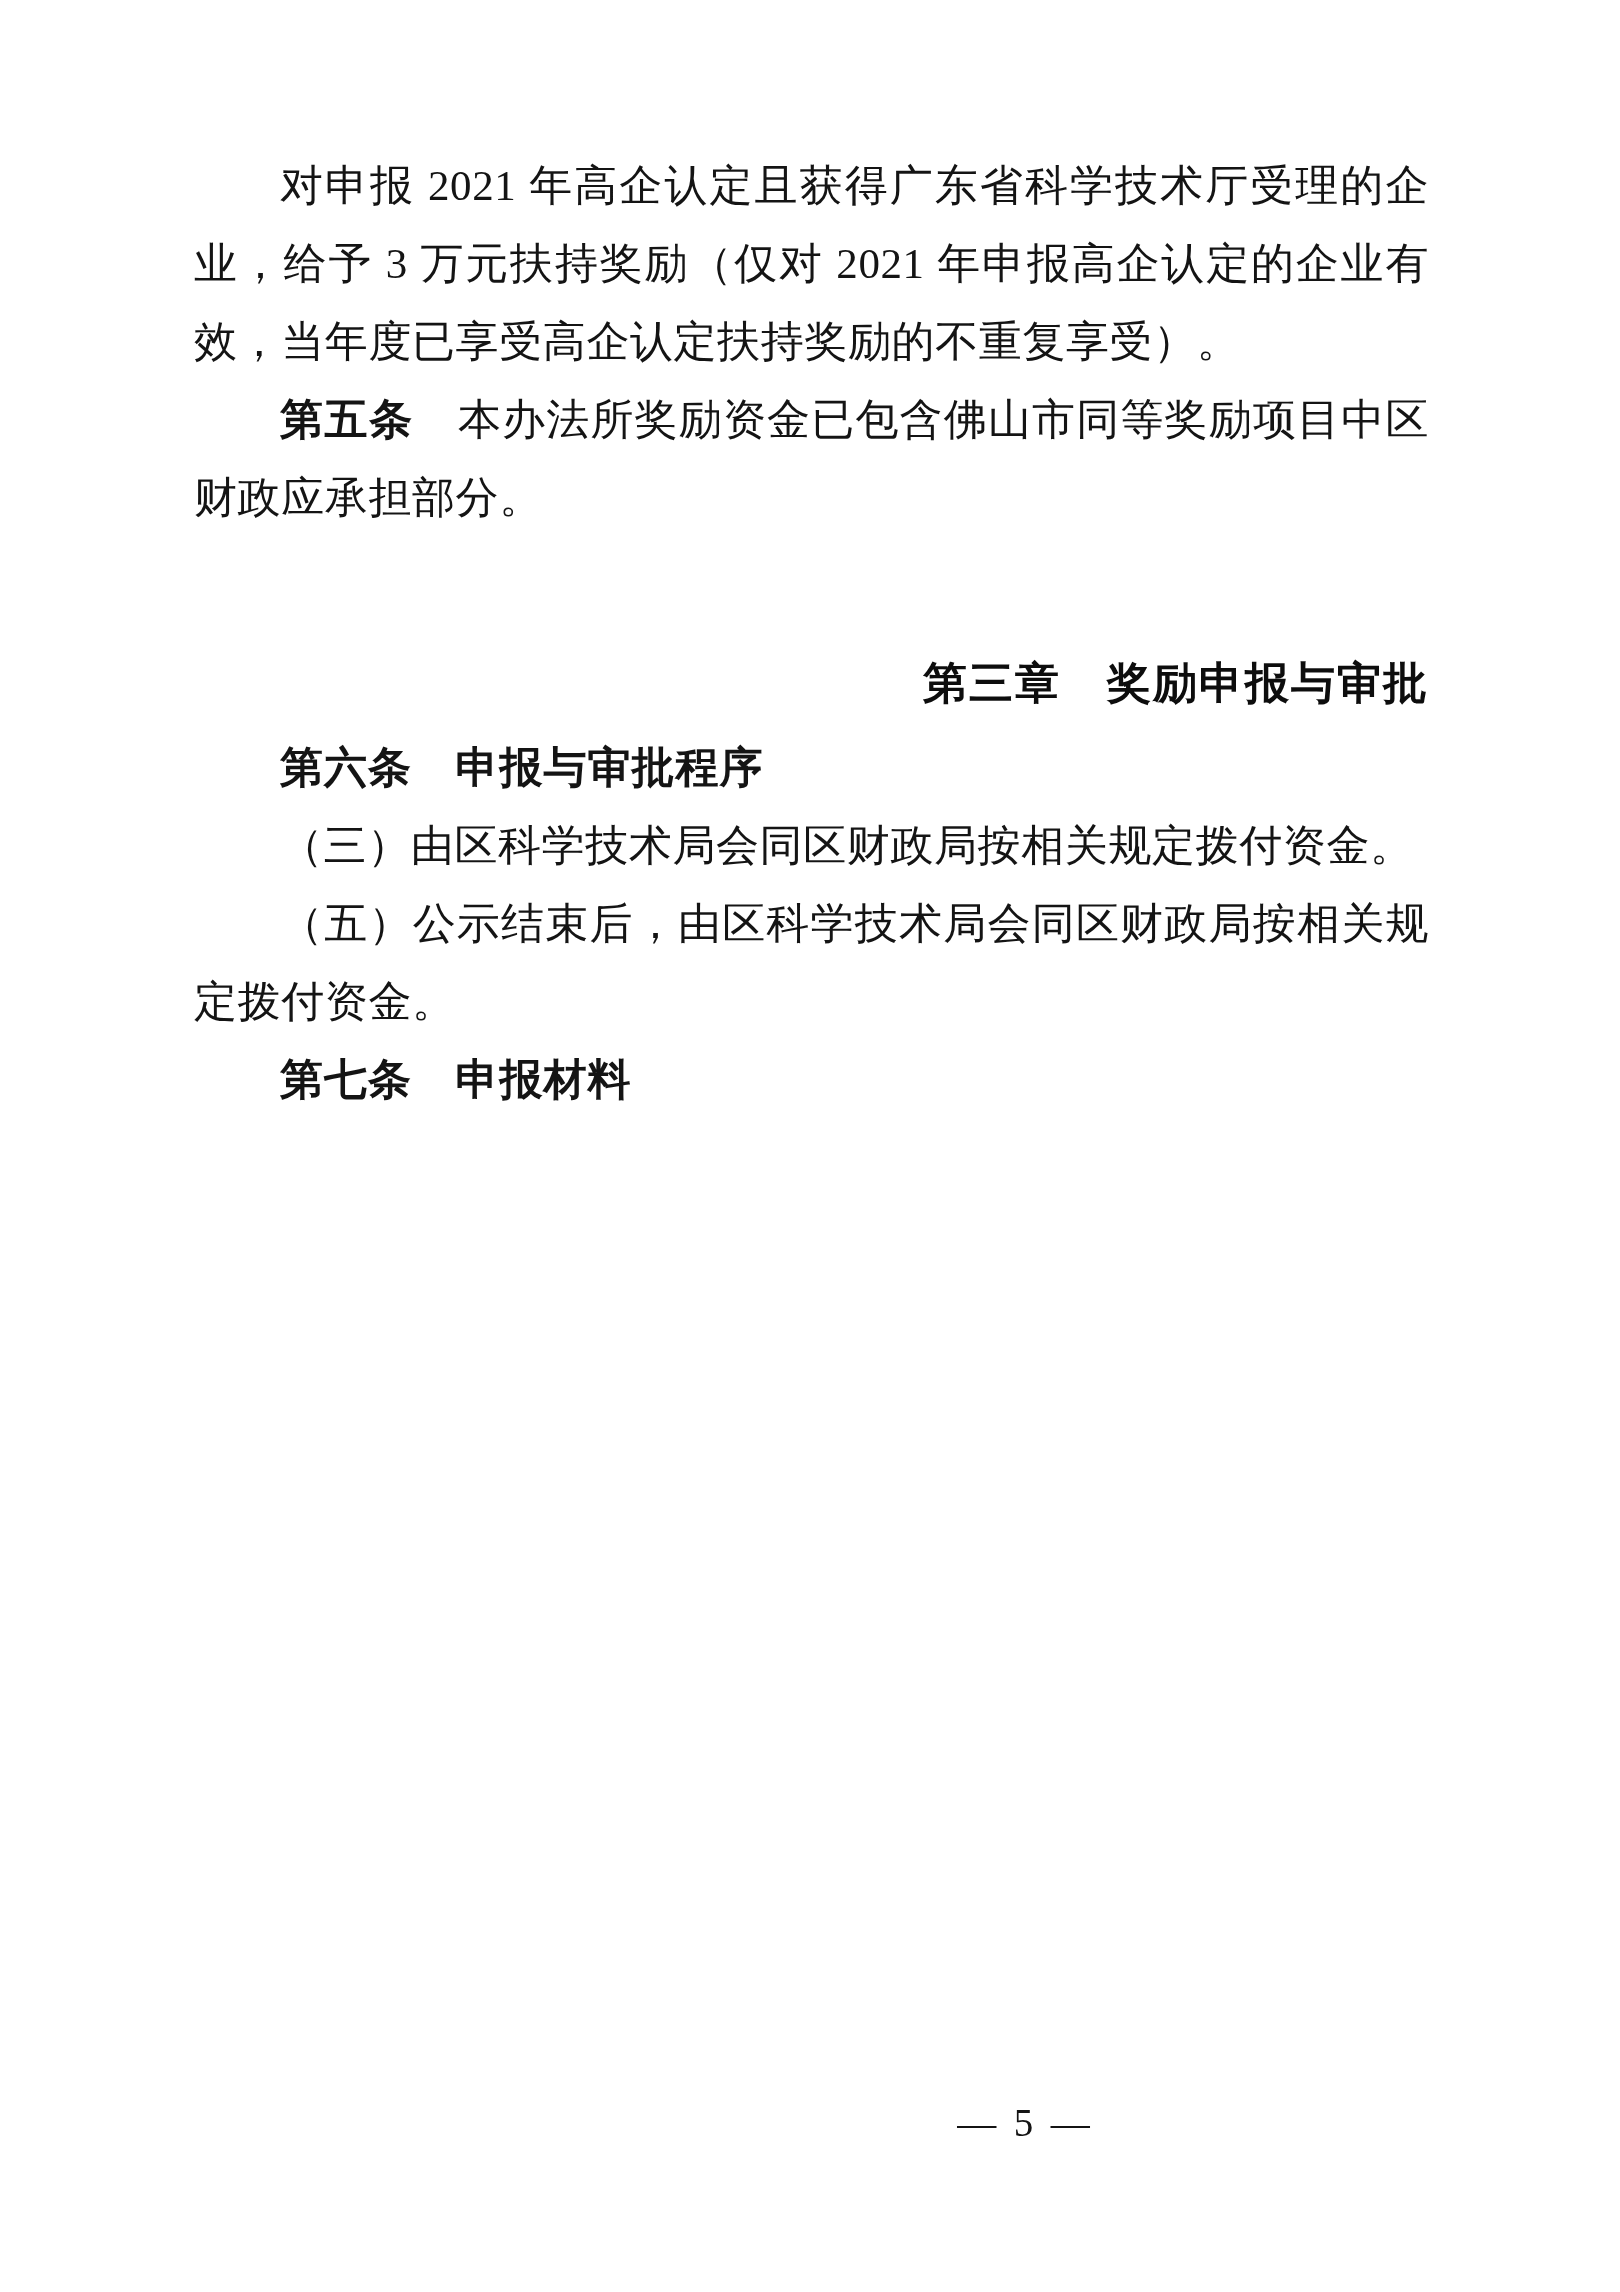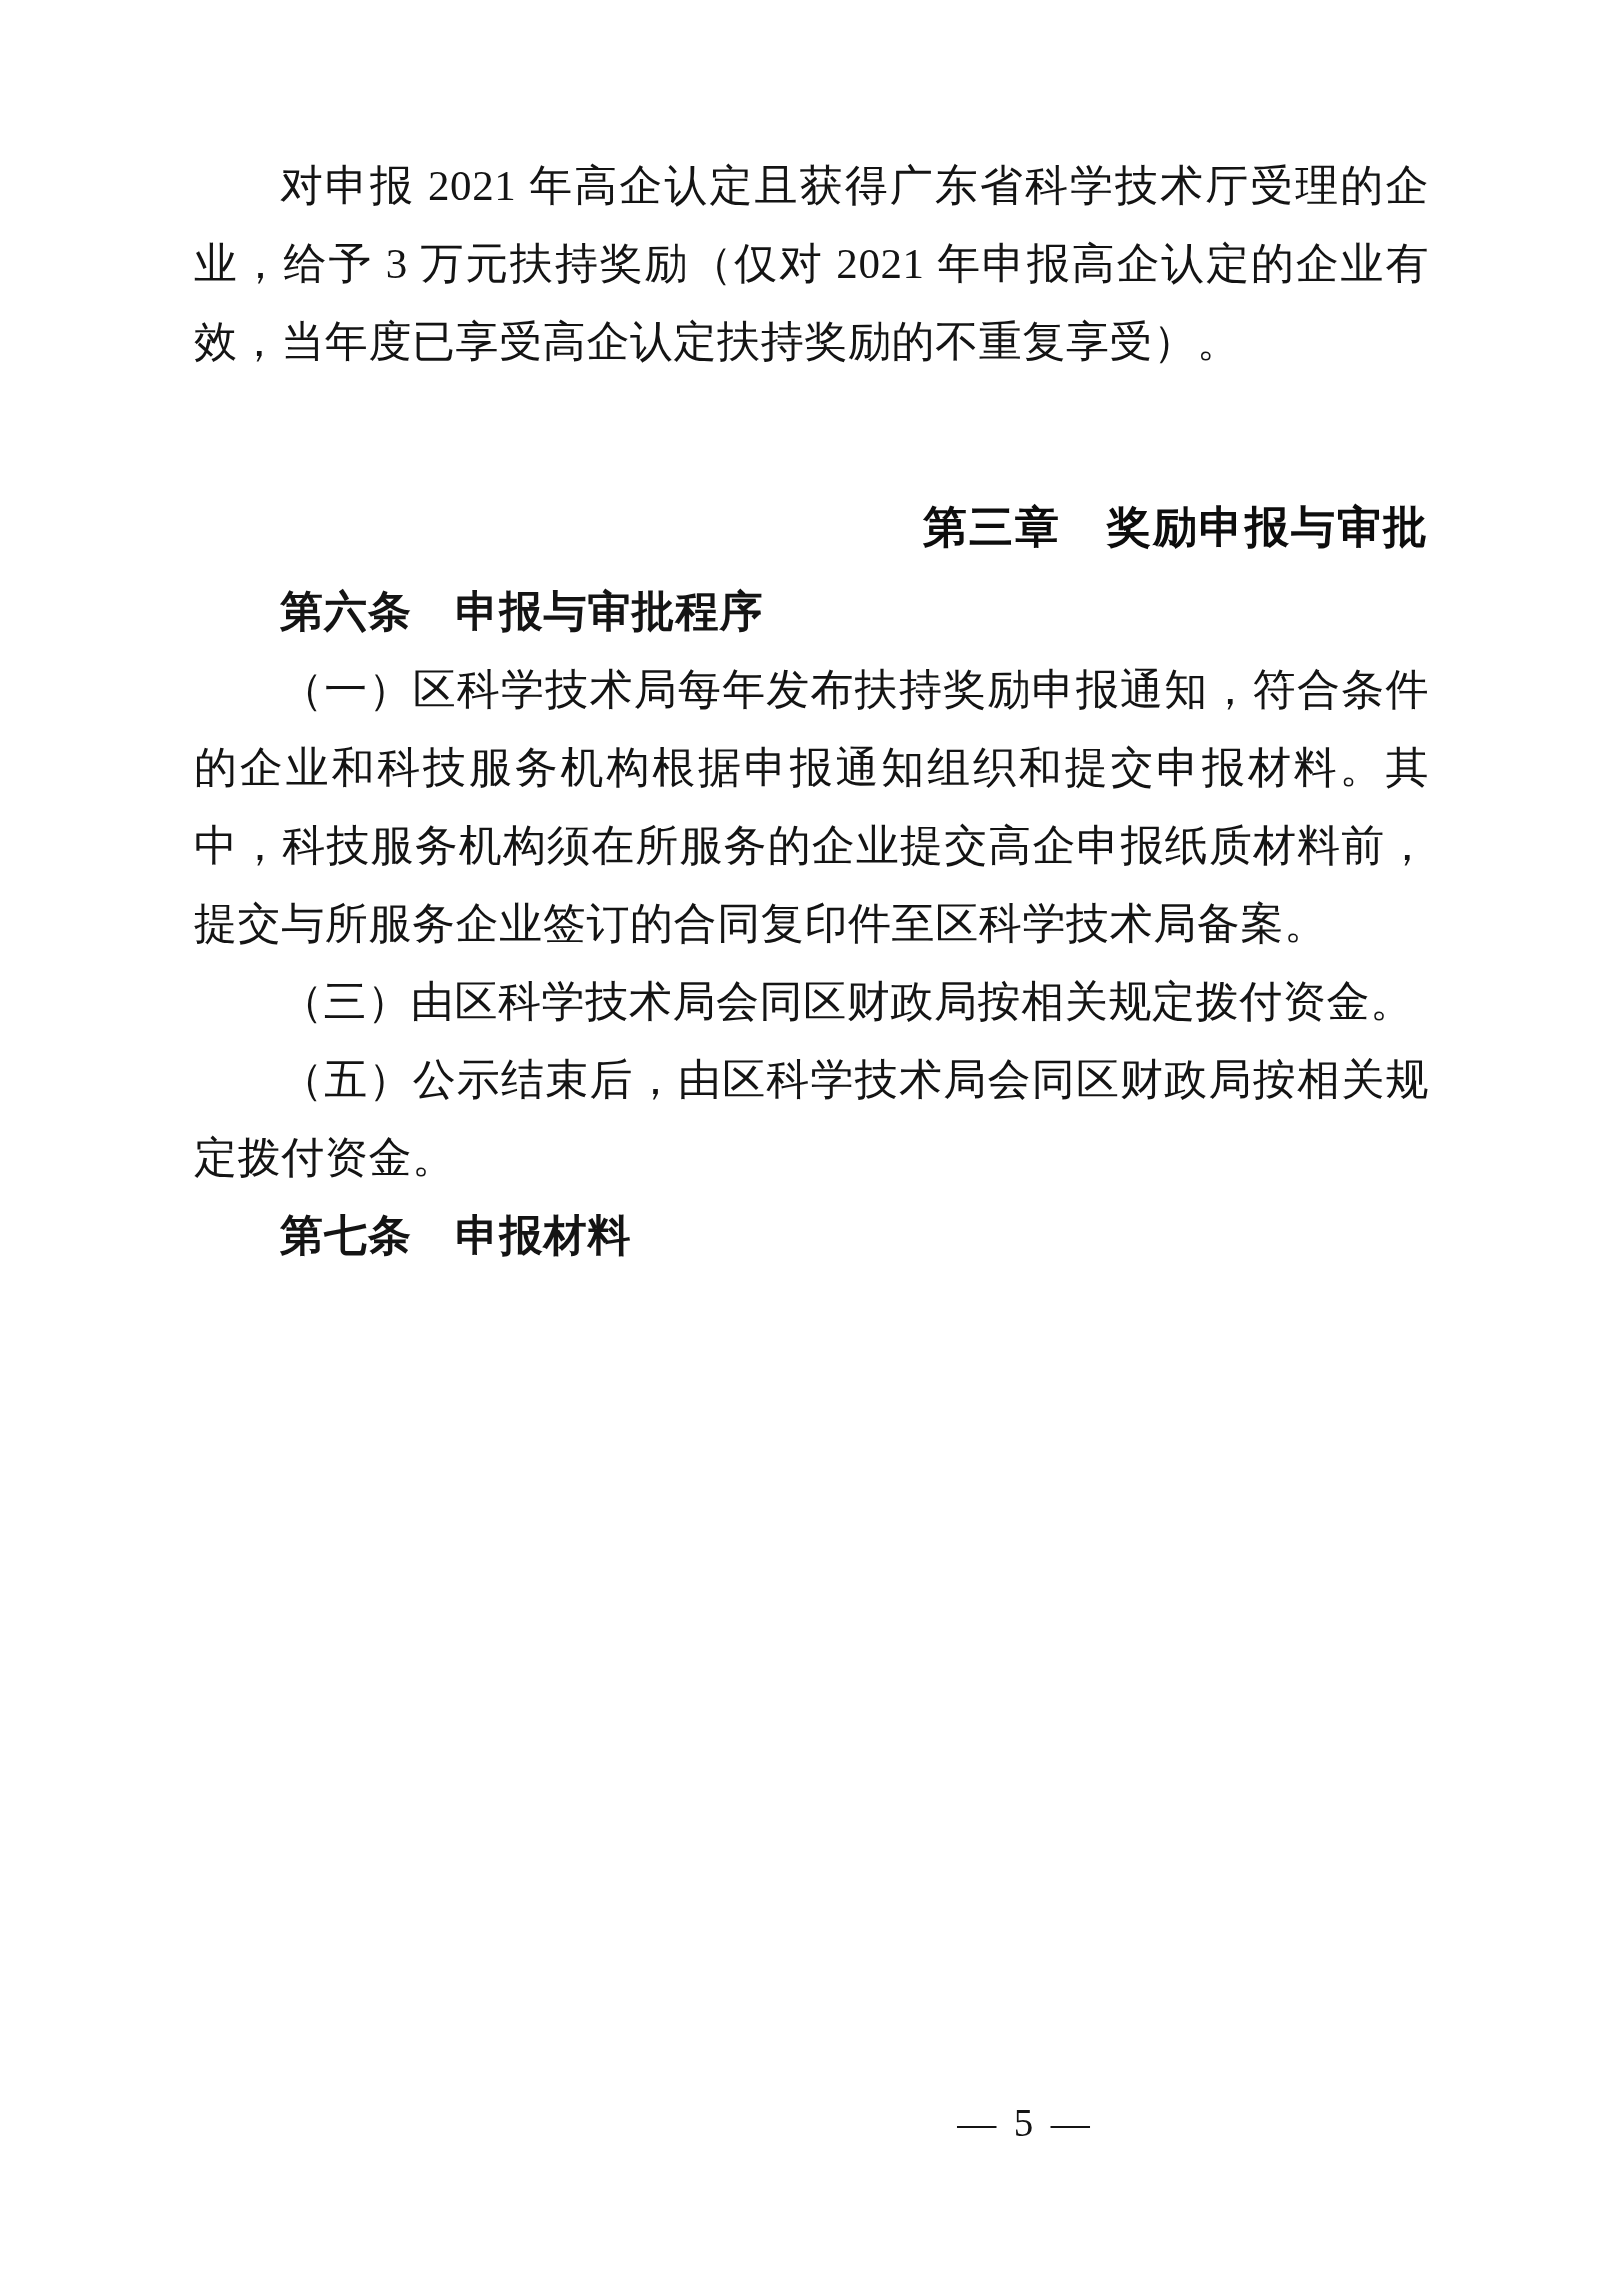--- a/index.html
+++ b/index.html
@@ -65,30 +65,30 @@
 </style>
 </head>
 <body>
 
 <div class="page">
 
   <div class="content">
 
     <p class="para indent">对申报 2021 年高企认定且获得广东省科学技术厅受理的企业，给予 3 万元扶持奖励（仅对 2021 年申报高企认定的企业有效，当年度已享受高企认定扶持奖励的不重复享受）。</p>
 
+    <p class="para indent"><span class="article-head">第五条</span><span>　</span><span>本办法所奖励资金已包含佛山市同等奖励项目中区财政应承担部分。</span></p>
 
     <div class="gap-chapter-before"></div>
 
     <h2 class="chapter-heading">第三章　奖励申报与审批</h2>
 
     <div class="gap-chapter-after"></div>
 
     <p class="para indent"><span class="article-head">第六条</span><span>　</span><span class="article-head">申报与审批程序</span></p>
 
-    <p class="para indent">（一）区科学技术局每年发布扶持奖励申报通知，符合条件的企业和科技服务机构根据申报通知组织和提交申报材料。其中，科技服务机构须在所服务的企业提交高企申报纸质材料前，提交与所服务企业签订的合同复印件至区科学技术局备案。</p>
 
 
     <p class="para indent">（三）由区科学技术局会同区财政局按相关规定拨付资金。</p>
 
 
     <p class="para indent">（五）公示结束后，由区科学技术局会同区财政局按相关规定拨付资金。</p>
 
     <p class="para indent"><span class="article-head">第七条</span><span>　</span><span class="article-head">申报材料</span></p>
 
   </div>

